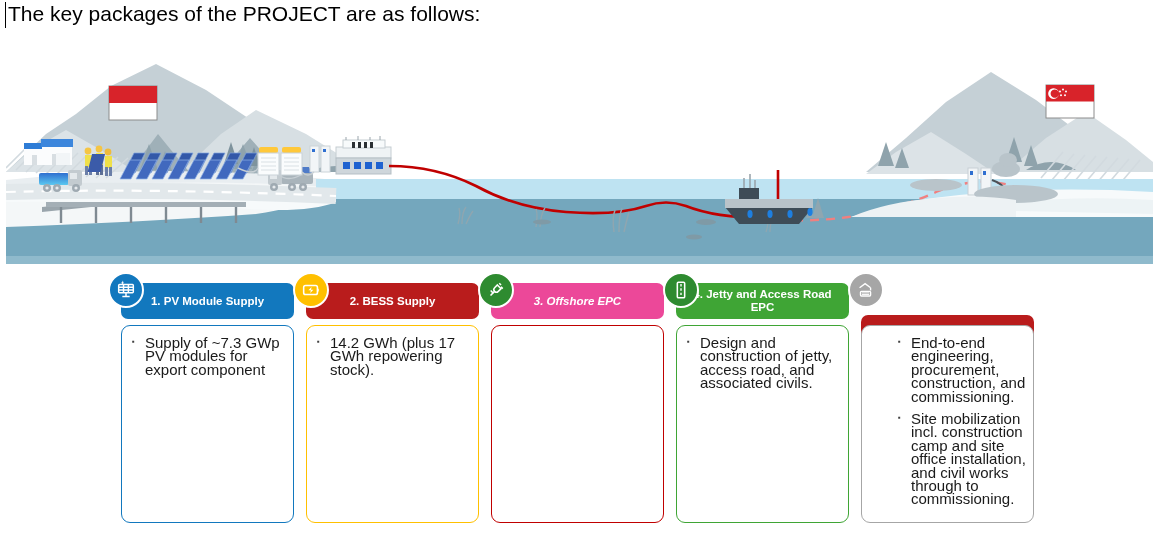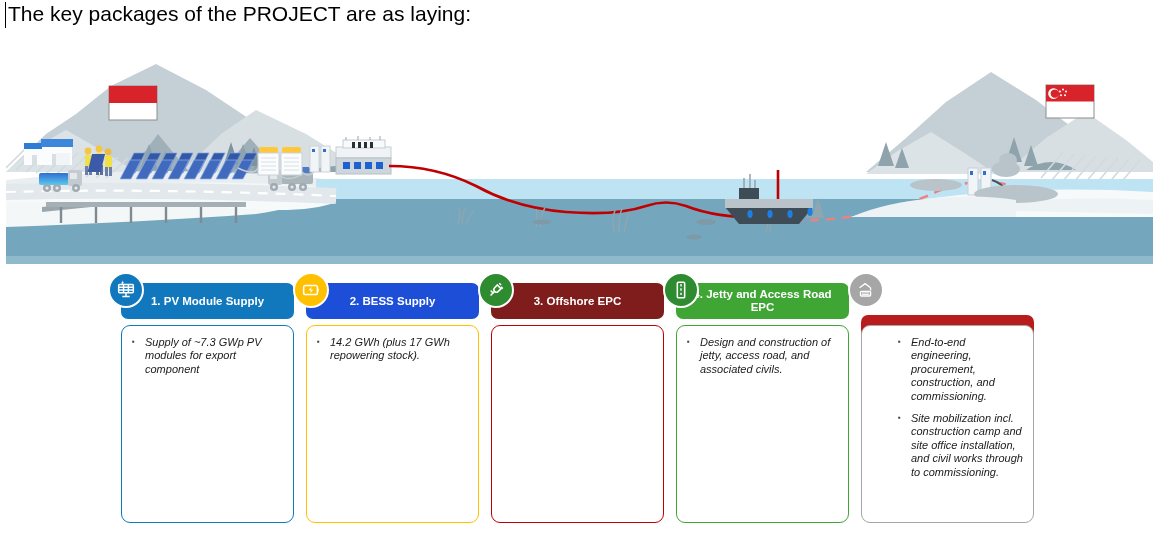--- a/index.html
+++ b/index.html
@@ -61,38 +61,37 @@
     box-sizing:border-box;
     padding:10px 6px 6px 6px;
   }
   .pkg-body ul{
     margin:0;padding:0;list-style:none;
   }
   .pkg-body li{
     position:relative;
     padding-left:17px;
     margin-bottom:9px;
-    font-size:11px;
+    font-size:15px;
     line-height:13.4px;
     color:#1a1a1a;
-    font-style:italic;
   }
   .pkg-body li::before{
     content:"\25AA";
     position:absolute;left:4px;top:-1px;
     font-size:8px;color:#404040;
   }
   
   .glyph{width:22px;height:22px;display:block;}
 </style>
 </head>
 <body>
 
 <div id="title-caret"></div>
-<div id="slide-title">The key packages of the PROJECT are as laying:</div>
+<div id="slide-title">The key packages of the PROJECT are as follows:</div>
 
 <div id="illustration">
 <svg width="1147" height="222" viewBox="0 0 1147 222" xmlns="http://www.w3.org/2000/svg">
   <defs>
     <linearGradient id="truckGrad" x1="0" y1="0" x2="0" y2="1">
       <stop offset="0%" stop-color="#2F6FD0"></stop>
           <stop offset="100%" stop-color="#5BC8F0"></stop>
     </linearGradient>
   </defs>
 
@@ -426,37 +425,37 @@
       </svg>
     </div>
     <div class="pkg-body" style="border-color:#1278BE;">
       <ul>
         <li>Supply of ~7.3 GWp PV modules for export component</li>
       </ul>
     </div>
   </div>
 
   <div class="pkg" style="left:293px;">
-    <div class="pkg-header" style="background:#1d4ed8;">2. BESS Supply</div>
+    <div class="pkg-header" style="background:#b91c1c;">2. BESS Supply</div>
     <div class="pkg-badge" style="background:#FFC000;">
       <svg class="glyph" viewBox="0 0 24 24" fill="none" stroke="#fff" stroke-width="1.7">
         <rect x="4" y="7" width="15" height="10" rx="2"></rect>
         <path d="M19.6 10.5v3"></path>
         <path d="M12.6 8.8L9.2 12.4h2.6l-.6 2.8 3.4-3.6h-2.6z" fill="#fff" stroke="none"></path>
       </svg>
     </div>
     <div class="pkg-body" style="border-color:#FFC000;">
       <ul>
         <li>14.2 GWh (plus 17 GWh repowering stock).</li>
       </ul>
     </div>
   </div>
 
   <div class="pkg" style="left:478px;">
-    <div class="pkg-header" style="background:#7f1d1d;">3. Offshore EPC</div>
+    <div class="pkg-header" style="background:#ec4899;font-style:italic;">3. Offshore EPC</div>
     <div class="pkg-badge" style="background:#2E8B30;">
       <svg class="glyph" viewBox="0 0 24 24" fill="none" stroke="#fff" stroke-width="1.7">
         <path d="M13.5 6.5l4 4-3 3a2.8 2.8 0 0 1-4-4z"></path>
         <path d="M10.5 13.5L6 18"></path>
         <path d="M6.2 12.6L9 15.4"></path>
         <path d="M15.5 4.6l2 2M17.4 8.5l2 2"></path>
       </svg>
     </div>
     <div class="pkg-body" style="border-color:#C00000;">
       <ul>

